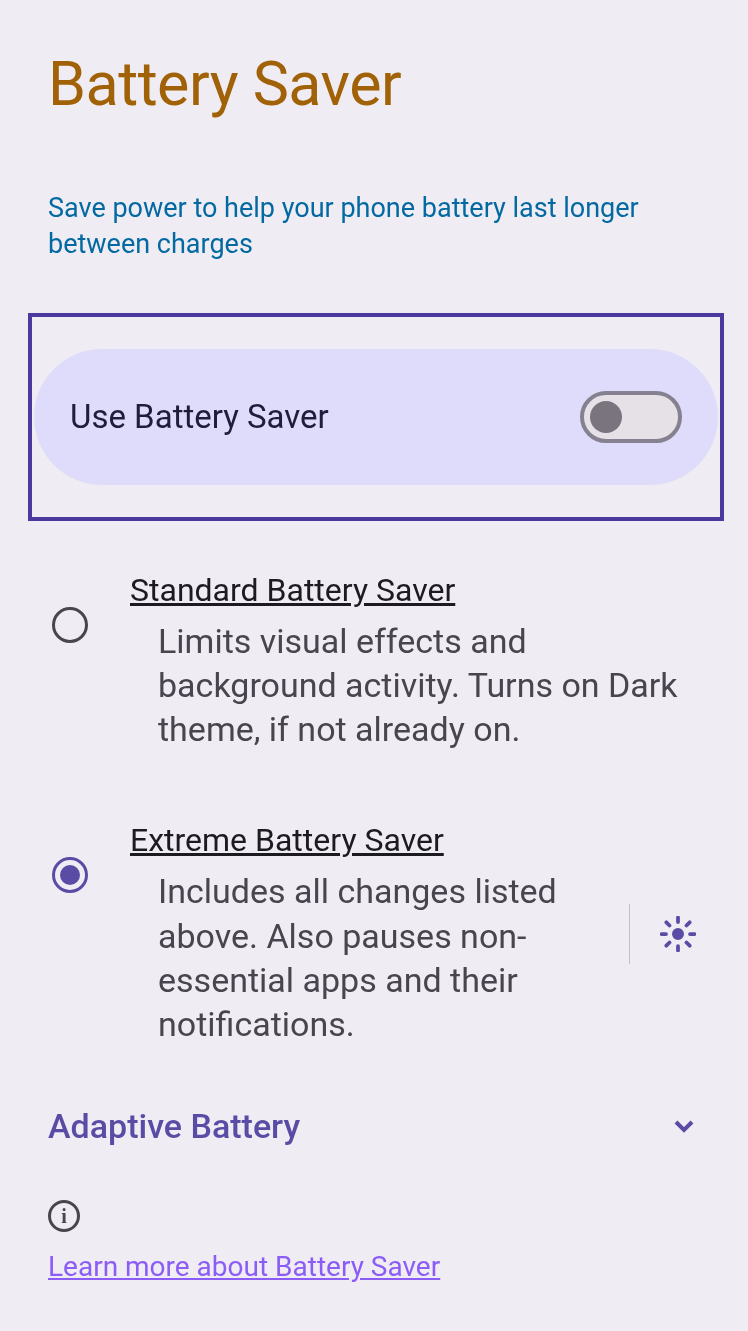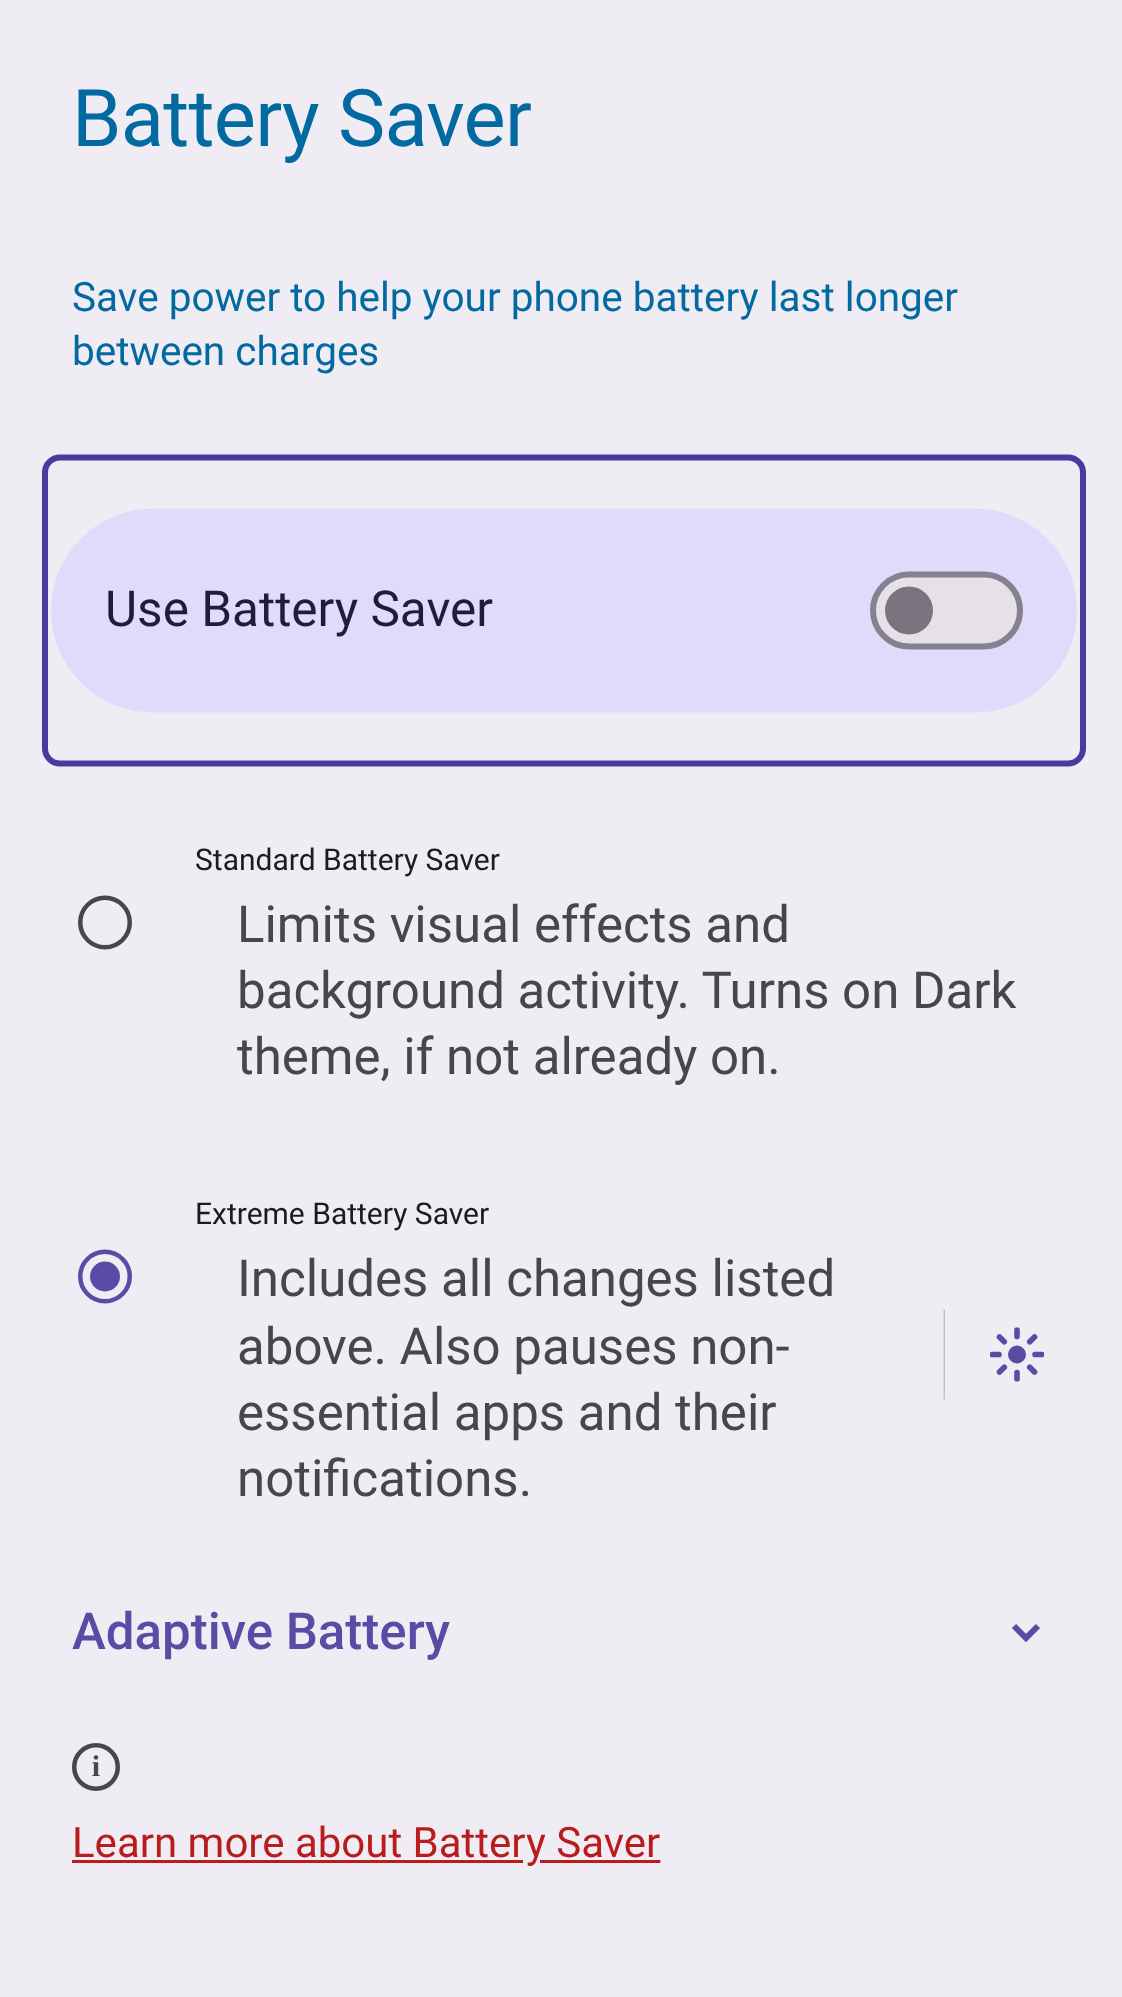--- a/index.html
+++ b/index.html
@@ -12,36 +12,36 @@
       height: 1331px;
       background: #efecf4;
       font-family: 'Roboto', 'Segoe UI', Arial, sans-serif;
       color: #1c1b1f;
       overflow: hidden;
     }
     .container {
       padding: 48px 48px 0 48px;
     }
     .page-title {
-      font-size: 53px;
-      font-weight: 400;
-      color: #0369a1;
+      font-size: 61px;
+      font-weight: 400;
+      color: #a16207;
       margin-bottom: 70px;
       letter-spacing: -0.5px;
     }
     .page-subtitle {
       font-size: 27px;
       color: #0369a1;
       line-height: 1.35;
       margin-bottom: 50px;
       font-weight: 400;
     }
     .highlight-box {
       border: 4px solid #4a3a9e;
-      border-radius: 12px;
+      border-radius: 0;
       padding: 32px 2px;
       margin-left: -20px;
       margin-right: -24px;
       margin-bottom: 50px;
     }
     .toggle-card {
       background: #dedcfa;
       border-radius: 70px;
       padding: 42px 36px;
       display: flex;
@@ -99,24 +99,25 @@
       background: #5a4ca5;
       border-radius: 50%;
       top: 50%;
       left: 50%;
       transform: translate(-50%, -50%);
     }
     .radio-content {
       flex: 1;
     }
     .radio-title {
-      font-size: 20px;
+      font-size: 32px;
       color: #1c1b1f;
       font-weight: 400;
       margin-bottom: 10px;
+      text-decoration: underline;
     }
     .radio-desc {
       font-size: 34px;
       color: #49454e;
       line-height: 1.3;
       margin-left: 28px;
     }
     .radio-item-with-gear {
       display: flex;
       align-items: flex-start;
@@ -193,21 +194,21 @@
       align-items: center;
       justify-content: center;
       font-size: 20px;
       font-weight: bold;
       color: #49454e;
       font-family: serif;
       margin-bottom: 18px;
     }
     .learn-more {
       font-size: 28px;
-      color: #b91c1c;
+      color: #8b5cf6;
       text-decoration: underline;
       cursor: pointer;
     }
   </style>
 </head>
 <body>
 
 <div class="container">
   <h1 class="page-title">Battery Saver</h1>
   <p class="page-subtitle">Save power to help your phone battery last longer between charges</p>

